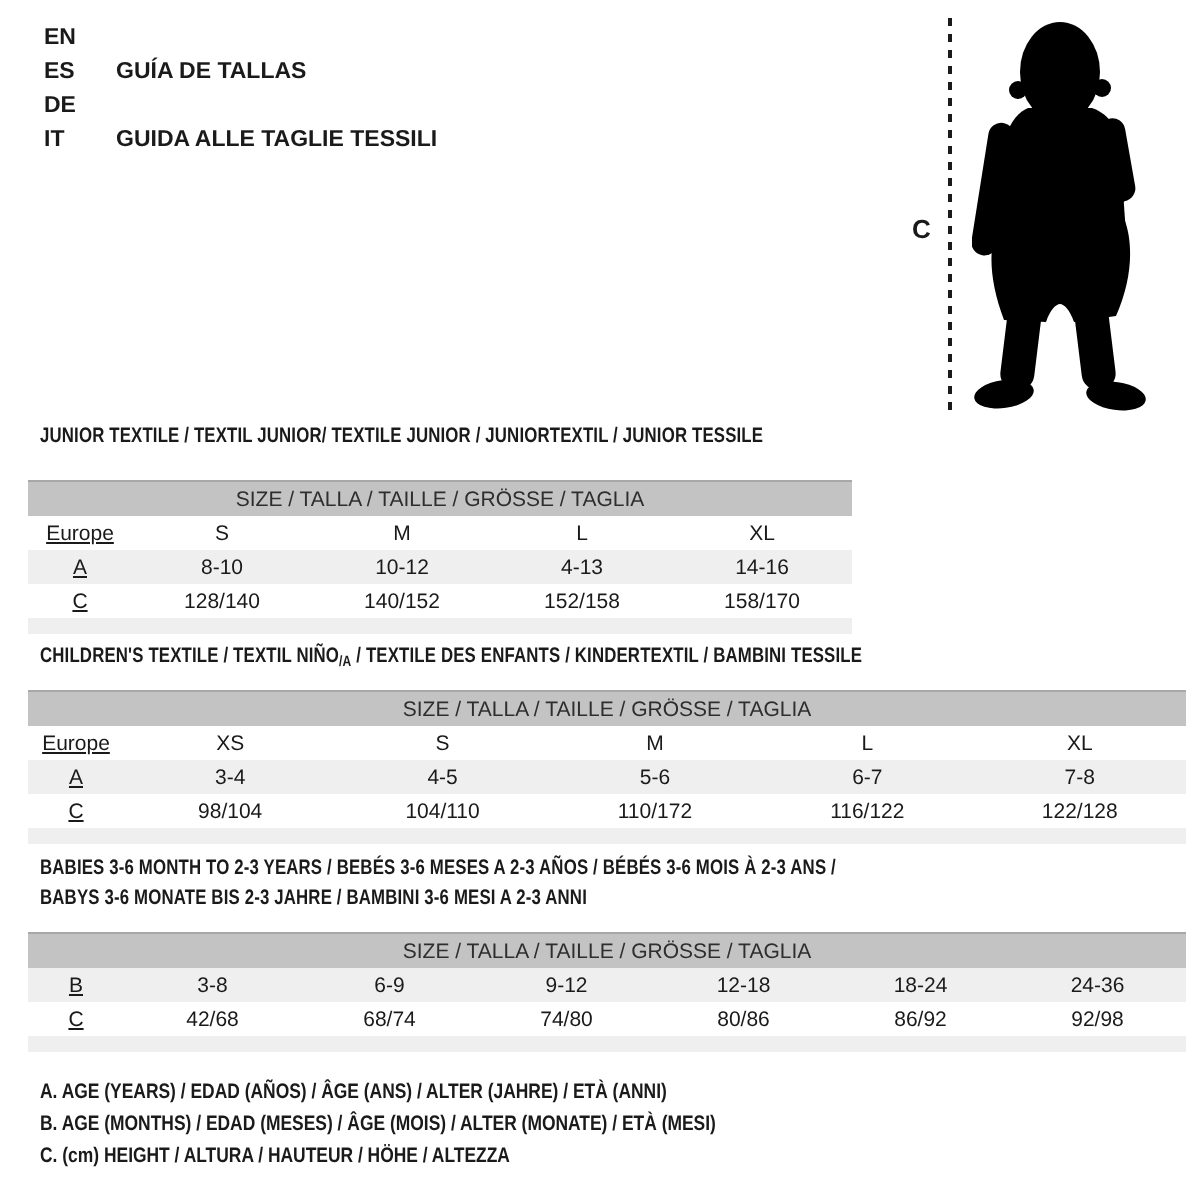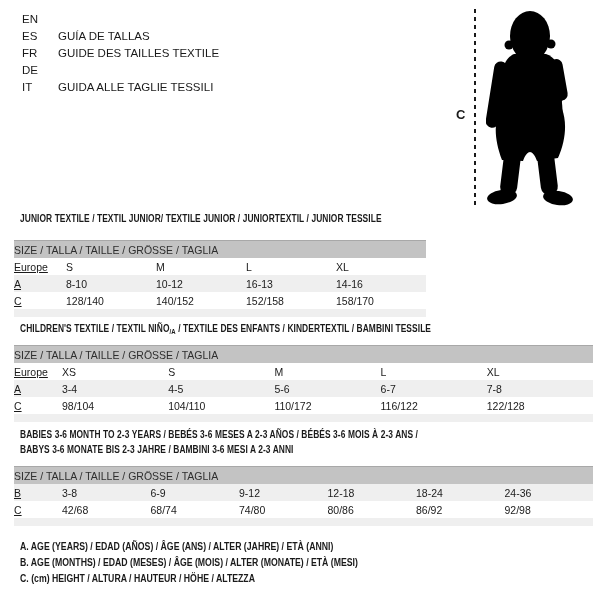--- a/index.html
+++ b/index.html
@@ -9,38 +9,38 @@
     --silhouette:#000000;
     --paper:#ffffff;
   }
   html,body{margin:0;padding:0;background:#fff;}
   .canvas{
     position:relative;width:600px;height:600px;background:var(--paper);
     overflow:hidden;font-family:"Liberation Sans",sans-serif;color:var(--ink);
   }
   
   .lang-list{position:absolute;top:11px;left:22px;}
-  .lang-row{display:flex;line-height:17px;font-weight:normal;font-size:11.5px;}
+  .lang-row{display:flex;line-height:17px;font-weight:bold;font-size:11.5px;}
   .lang-code{width:36px;}
   .lang-title{white-space:nowrap;}
   
   .measure-line{position:absolute;left:473px;top:9px;}
   .figure-label{position:absolute;left:456px;top:107px;font-size:13px;font-weight:600;}
   .baby{position:absolute;left:486px;top:9px;}
   .baby g{fill:var(--silhouette);}
   
   .section-title{
     position:absolute;left:20px;font-weight:bold;font-size:10.5px;white-space:nowrap;
     transform:scaleX(0.8);transform-origin:left top;letter-spacing:0.1px;
   }
   .section-title .tline{line-height:15px;}
   sub{font-size:7.5px;vertical-align:-2px;}
   
   .size-table{position:absolute;border-collapse:collapse;table-layout:fixed;}
-  .size-table td,.size-table th{font-size:10.5px;font-weight:normal;text-align:left;padding:2.5px 0;white-space:nowrap;overflow:hidden;}
+  .size-table td,.size-table th{font-size:10.5px;font-weight:normal;text-align:center;padding:2.5px 0;white-space:nowrap;overflow:hidden;}
   .bar-cell{background:var(--header_bg);text-align:left;padding:2px 0 2px 5px;color:#2e2e2e;border-top:1px solid #a8a8a8;}
   .label-cell{text-align:left;padding-left:5px;text-decoration:underline;}
   tr.stripe td{background:var(--stripe_bg);}
   tr.band td{height:8px;padding:0;background:var(--stripe_bg);}
   #junior-table{left:14px;top:240px;width:412px;}
   #children-table{left:14px;top:345px;width:579px;}
   #babies-table{left:14px;top:466px;width:579px;}
   #junior-table col.label-col{width:52px;}
   #children-table col.label-col{width:48px;}
   #babies-table col.label-col{width:48px;}
@@ -58,24 +58,20 @@
 
 <div class="canvas">
 
   <div class="lang-list">
     <div class="lang-row">
       <span class="lang-code">EN</span>
     </div>
     <div class="lang-row">
       <span class="lang-code">ES</span>
       <span class="lang-title">GUÍA DE TALLAS</span>
-    </div>
-    <div class="lang-row">
-      <span class="lang-code">FR</span>
-      <span class="lang-title">GUIDE DES TAILLES TEXTILE</span>
     </div>
     <div class="lang-row">
       <span class="lang-code">DE</span>
     </div>
     <div class="lang-row">
       <span class="lang-code">IT</span>
       <span class="lang-title">GUIDA ALLE TAGLIE TESSILI</span>
     </div>
   </div>
 
@@ -121,21 +117,21 @@
           <td class="label-cell">Europe</td>
           <td>S</td>
           <td>M</td>
           <td>L</td>
           <td>XL</td>
         </tr>
         <tr class="stripe">
           <td class="label-cell">A</td>
           <td>8-10</td>
           <td>10-12</td>
-          <td>16-13</td>
+          <td>4-13</td>
           <td>14-16</td>
         </tr>
         <tr>
           <td class="label-cell">C</td>
           <td>128/140</td>
           <td>140/152</td>
           <td>152/158</td>
           <td>158/170</td>
         </tr>
         <tr class="band">

